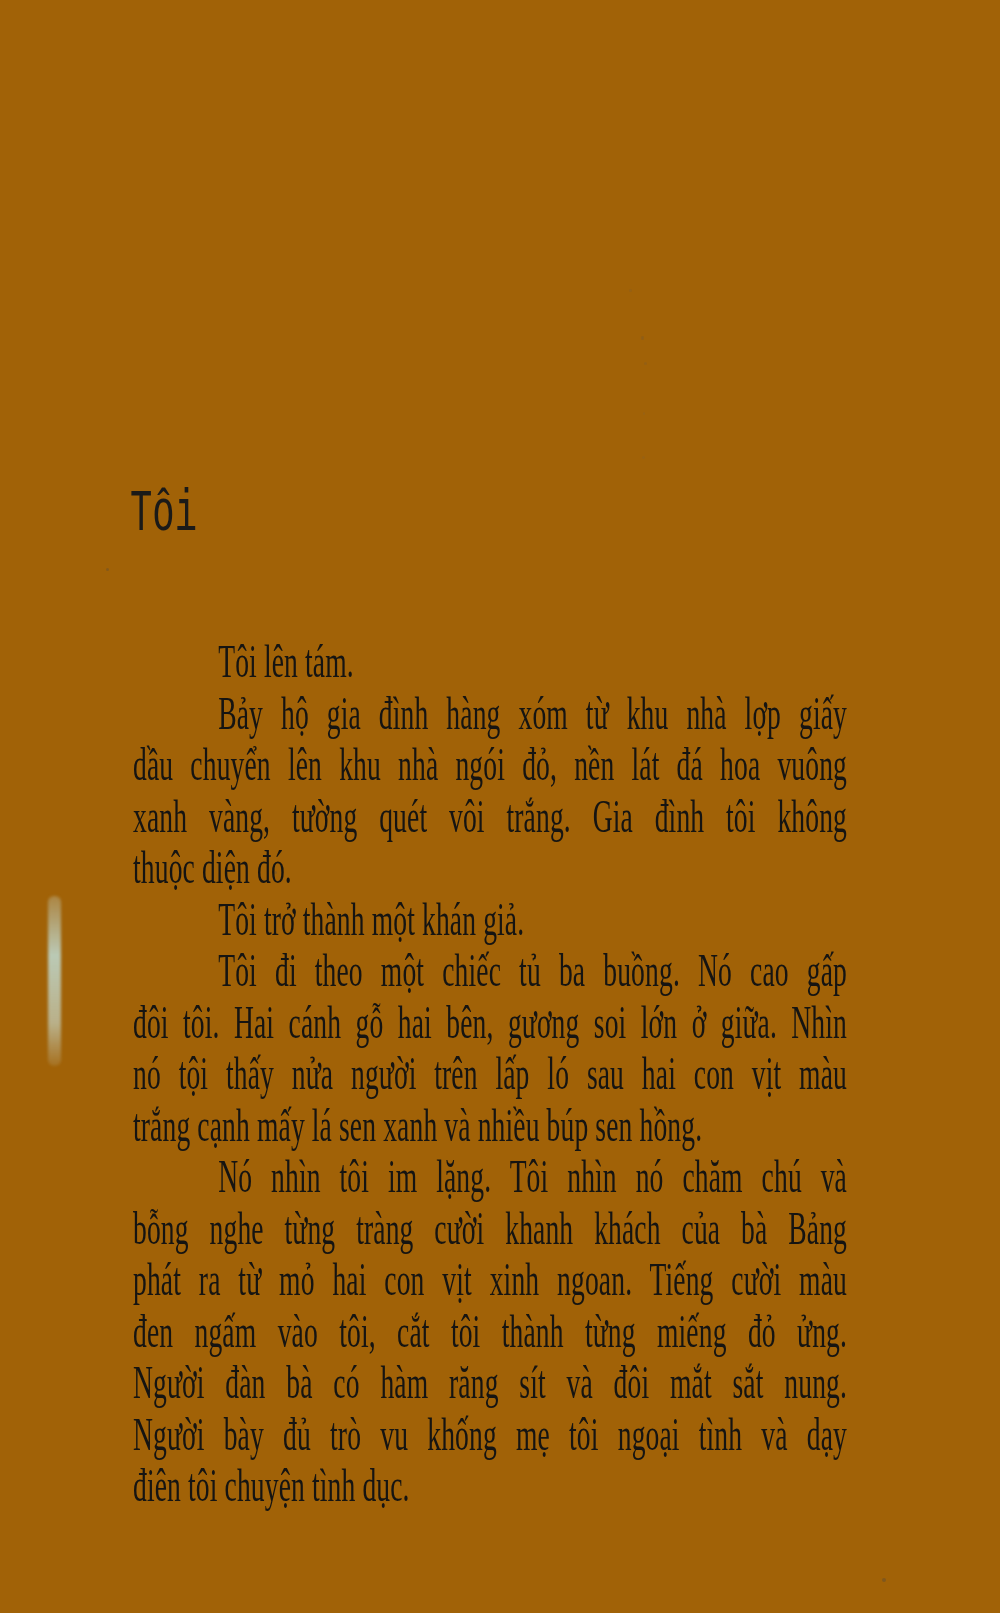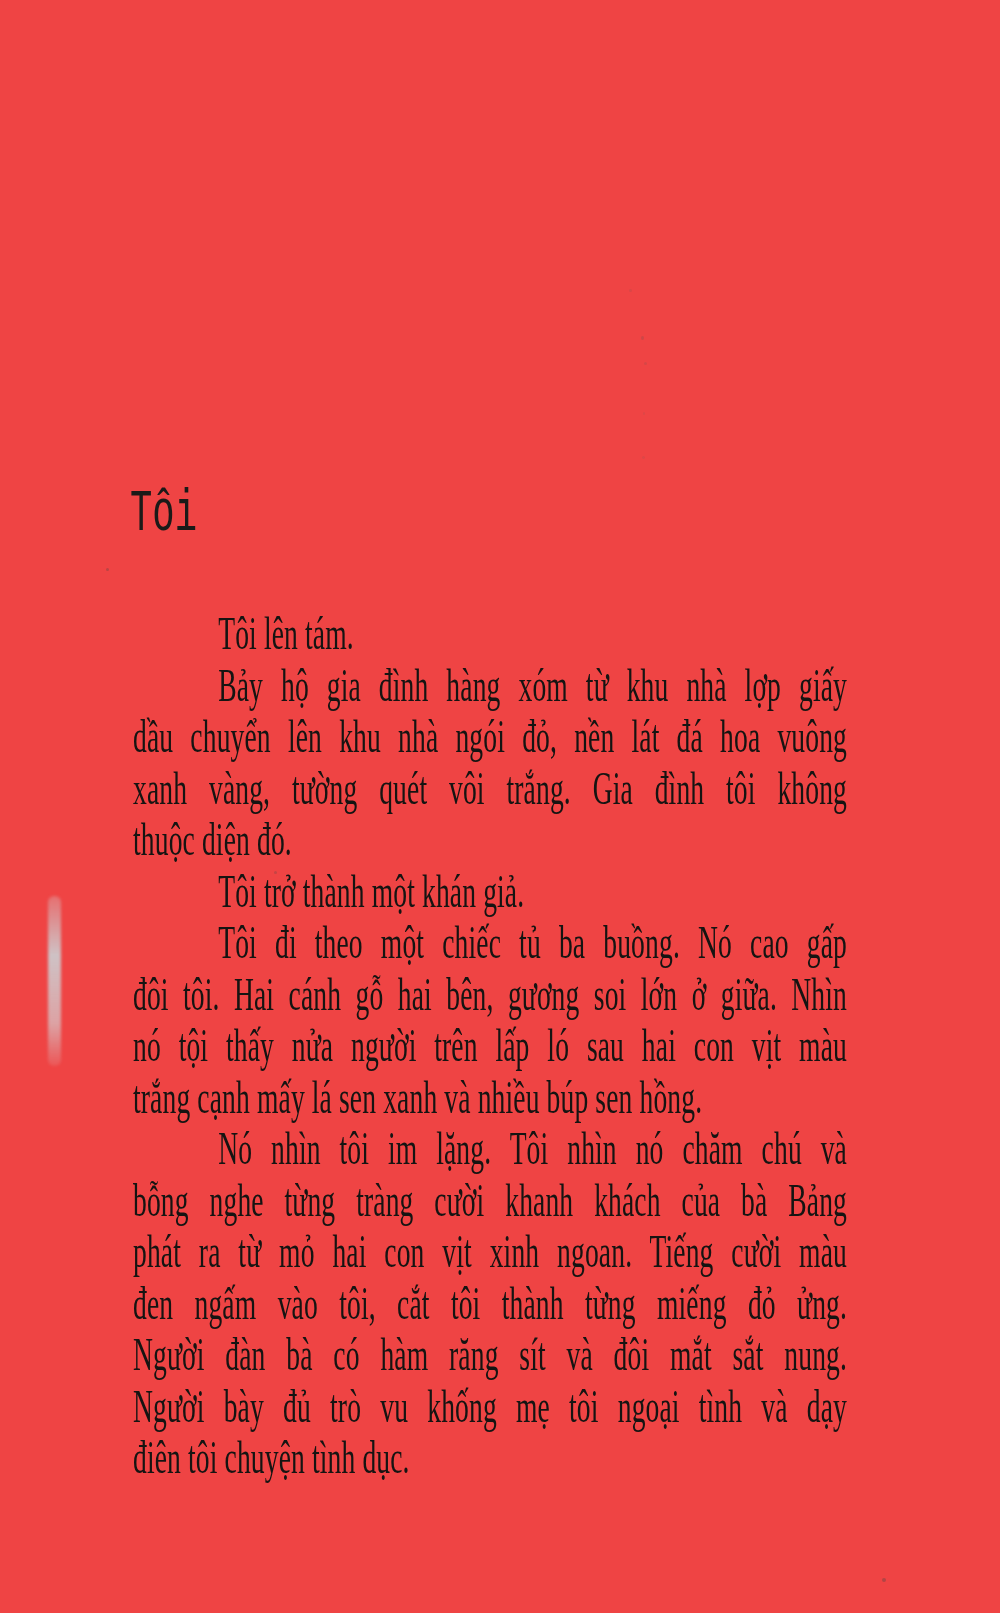--- a/index.html
+++ b/index.html
@@ -1,20 +1,20 @@
 <!DOCTYPE html>
 <html><head>
 <meta charset="utf-8">
 <style>
   html, body { margin: 0; padding: 0; }
   .page {
     position: relative;
     width: 1000px;
     height: 1613px;
-    background: #ef4444;
+    background: #a16207;
     overflow: hidden;
     font-family: "Liberation Serif", "DejaVu Serif", serif;
     color: #151412;
   }
   
   .chapter-title {
     position: absolute;
     left: 130px;
     top: 484px;
     font-family: "Liberation Mono", "DejaVu Sans Mono", monospace;
@@ -23,21 +23,21 @@
     font-weight: 400;
     color: #1b1a18;
     transform: scaleX(0.62);
     transform-origin: 0 0;
     white-space: nowrap;
   }
   
   .text-block {
     position: absolute;
     left: 133px;
-    top: 608px;
+    top: 636px;
     width: 714px;
   }
   .scale-wrap {
     width: 1190px;
     transform: scaleX(0.6);
     transform-origin: 0 0;
     font-size: 46px;
     line-height: 51.5px;
     letter-spacing: 0.2px;
   }

